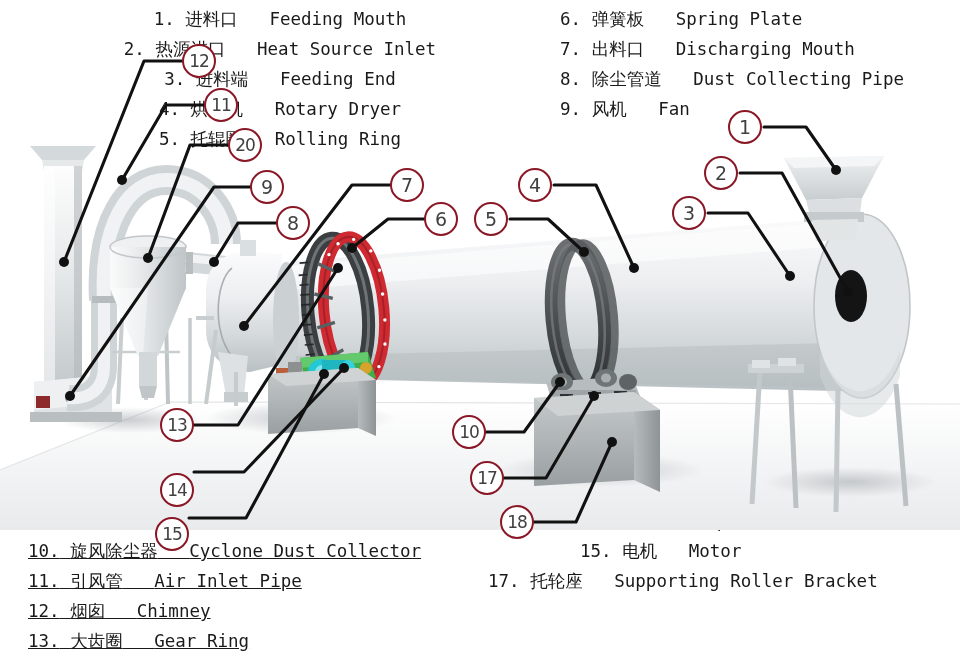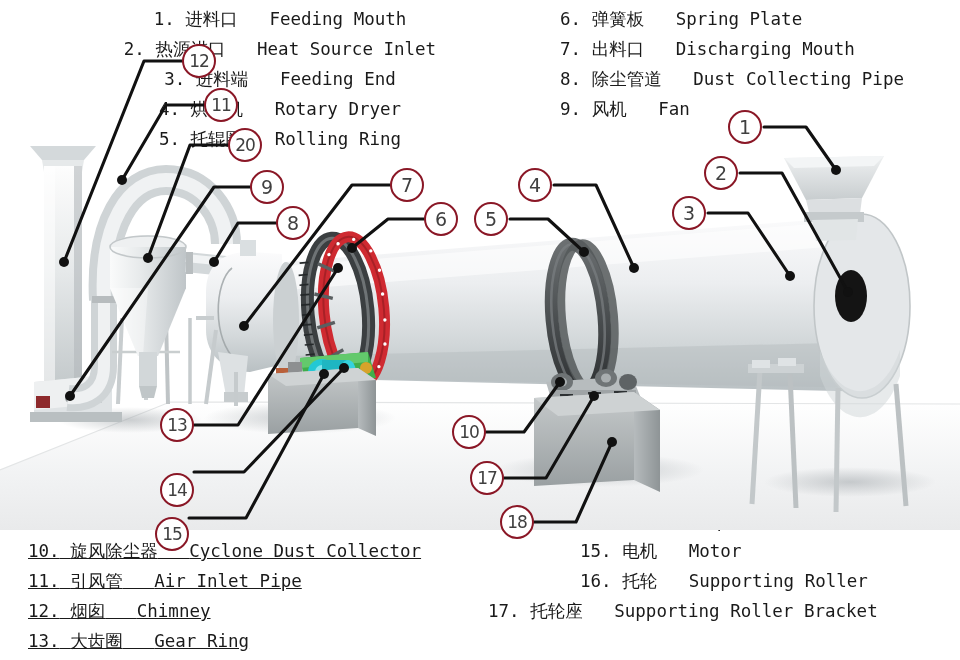--- a/index.html
+++ b/index.html
@@ -486,26 +486,20 @@
       <span>减速机</span>
       &nbsp;
       <span>Speed Reducer</span>
     </div>
     <div class="legend-row" style="padding-left:92px">
       <span>15.</span>
       <span>电机</span>
       &nbsp;
       <span>Motor</span>
     </div>
-    <div class="legend-row" style="padding-left:92px">
-      <span>16.</span>
-      <span>托轮</span>
-      &nbsp;
-      <span>Supporting Roller</span>
-    </div>
     <div class="legend-row" style="padding-left:0px">
       <span>17.</span>
       <span>托轮座</span>
       &nbsp;
       <span>Supporting Roller Bracket</span>
     </div>
   </div>
 
   <div id="callout-layer">
       <div class="callout" style="left: 728px; top: 110px;">1</div>

